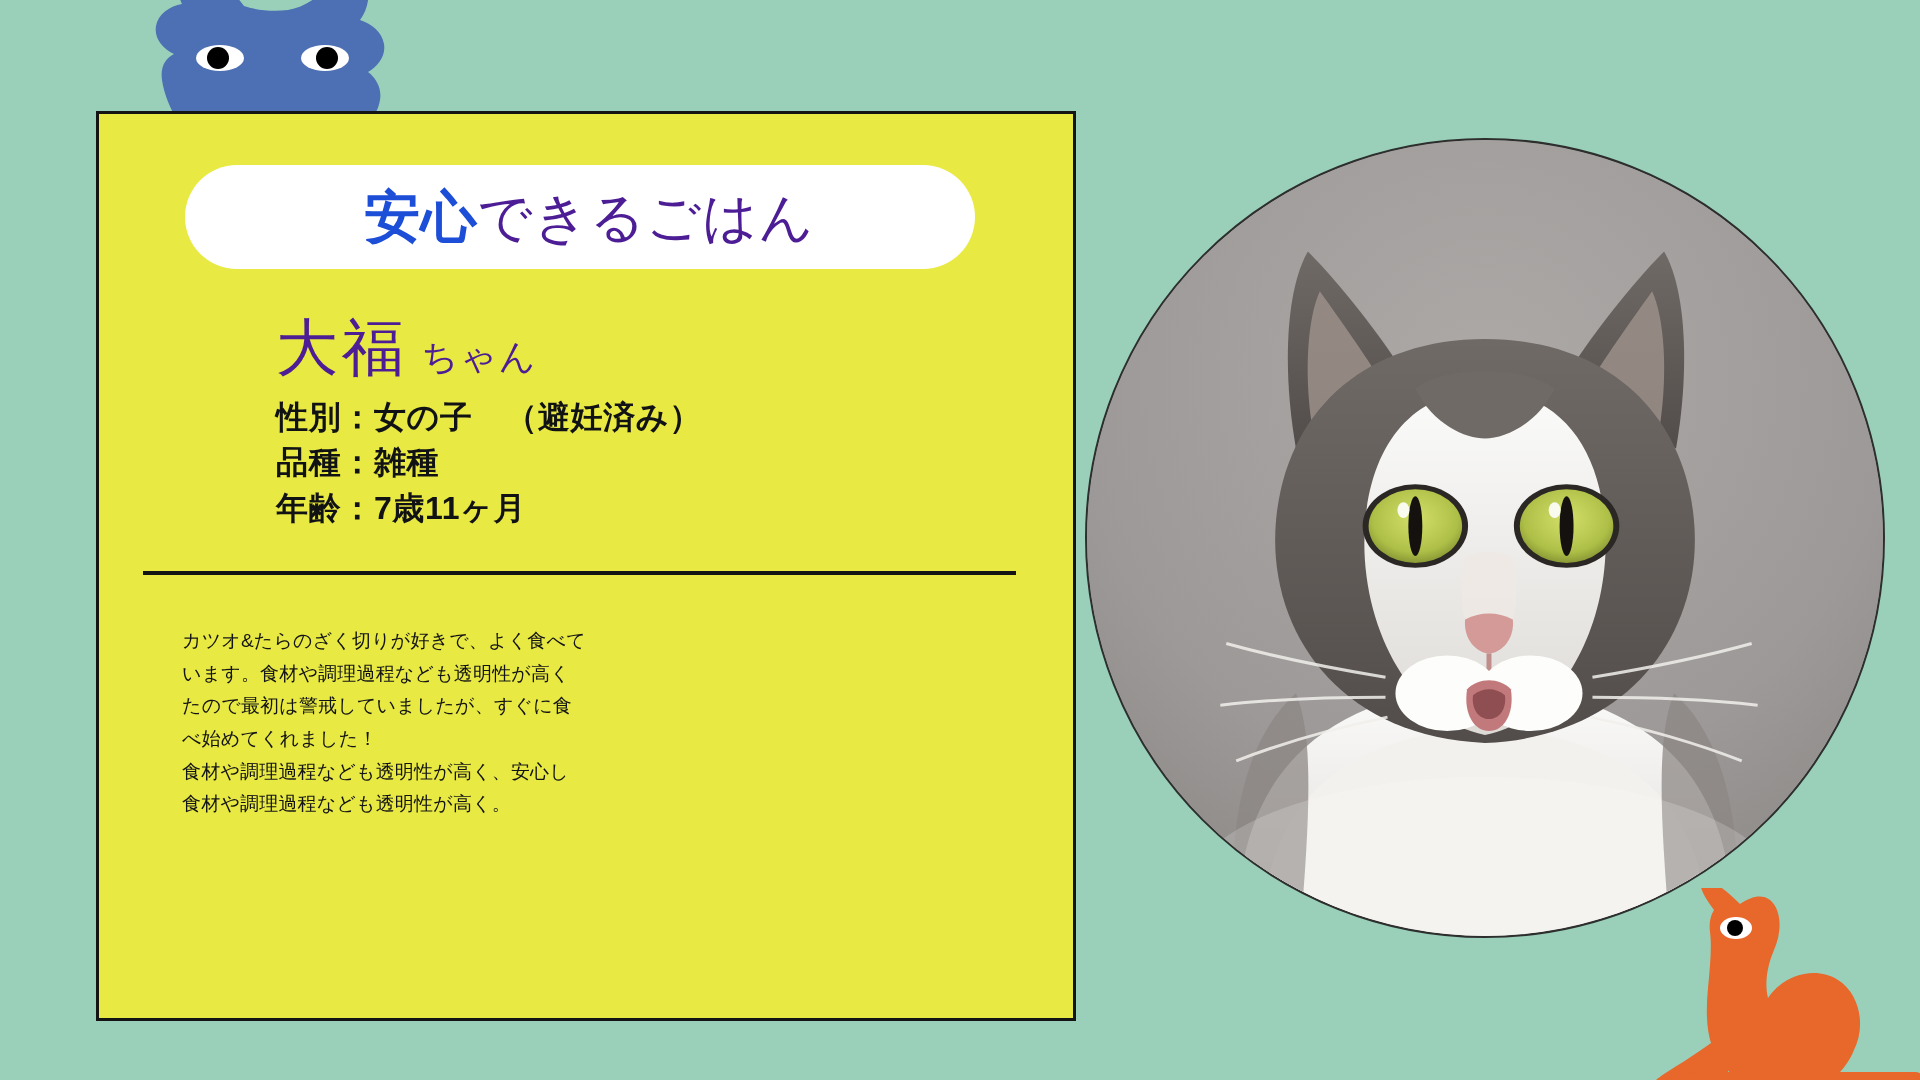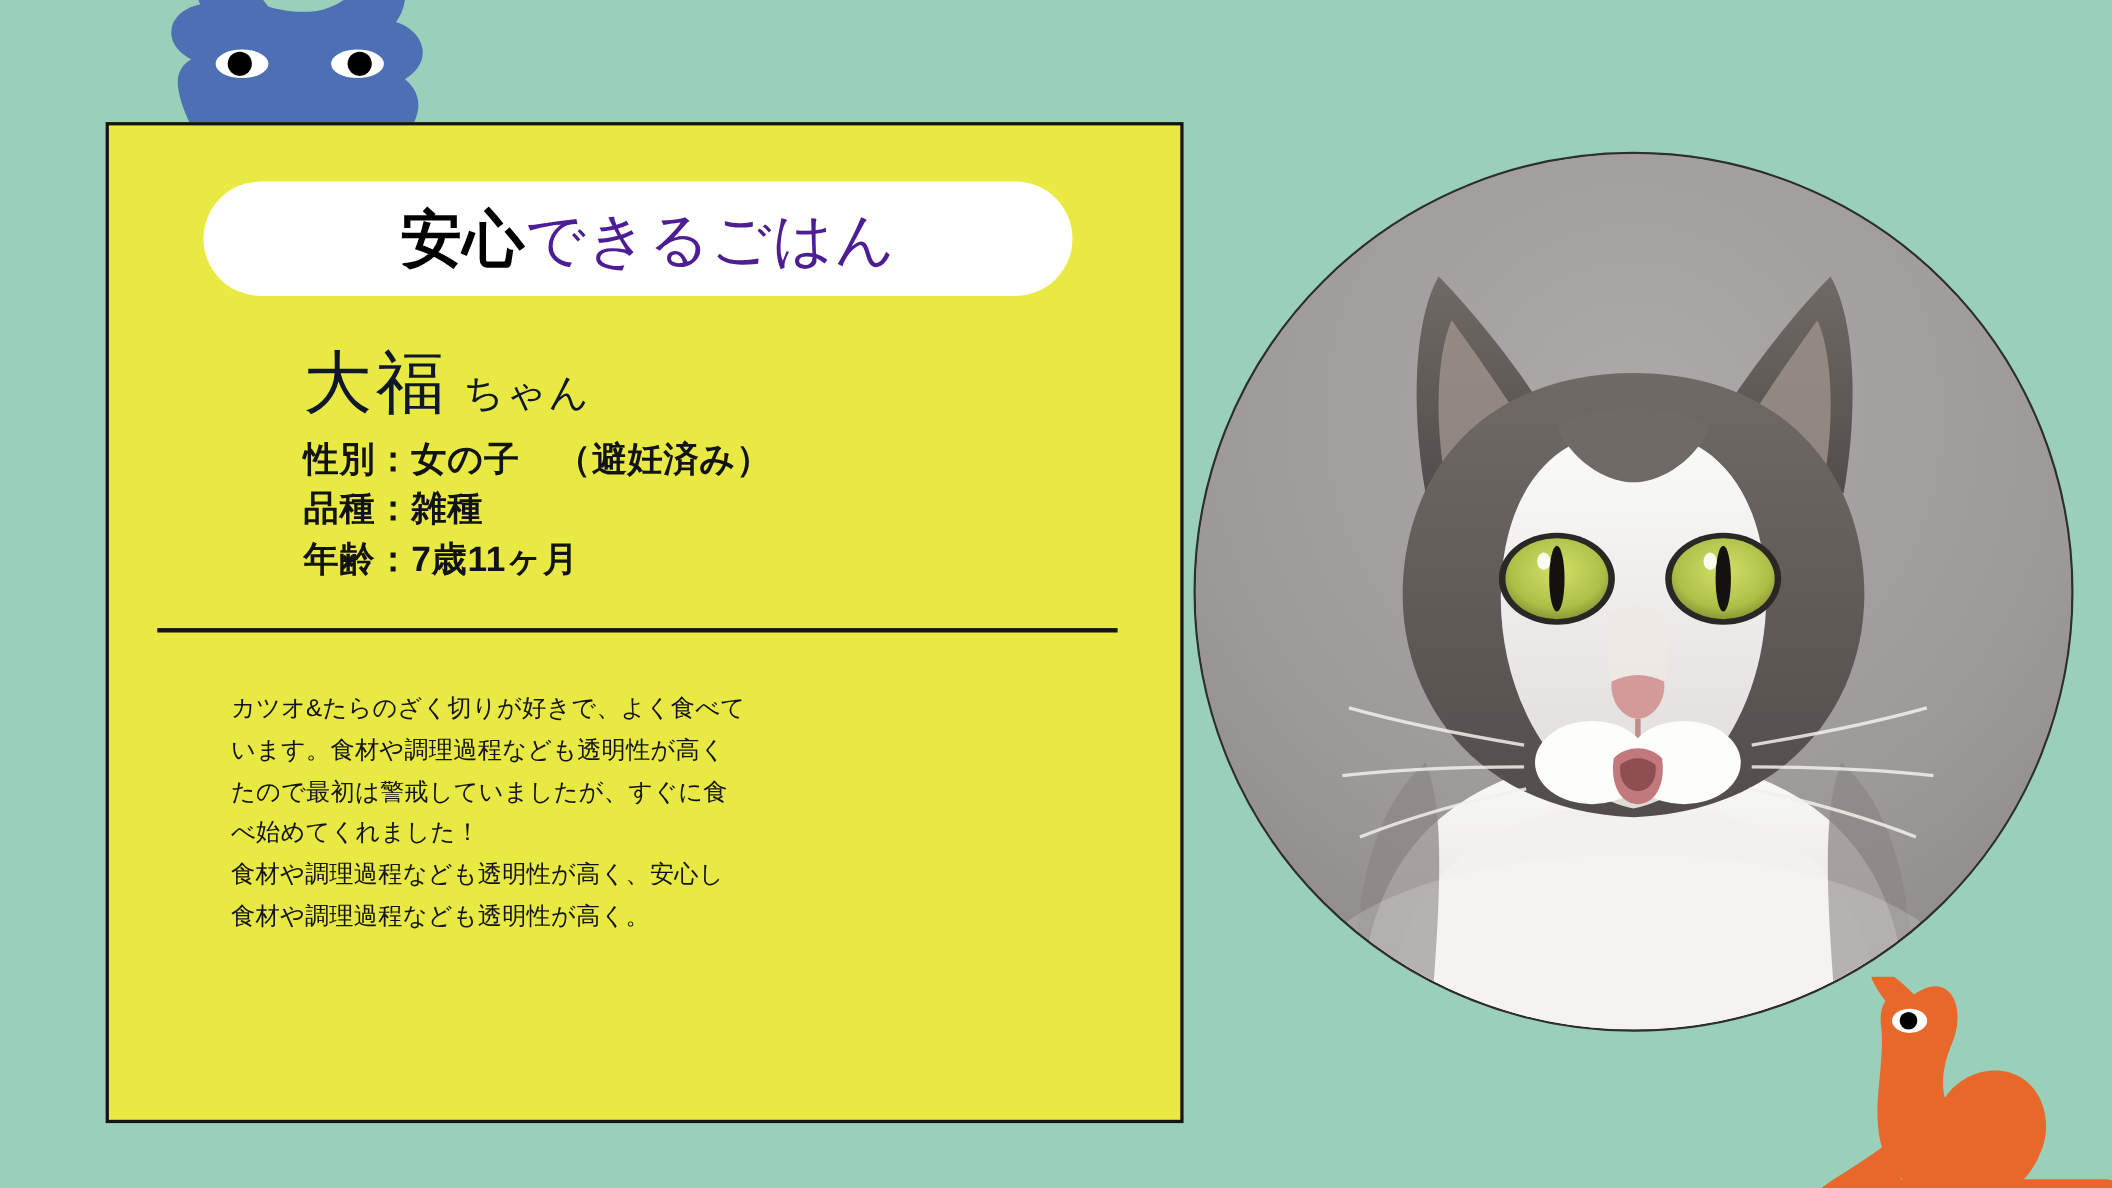--- a/index.html
+++ b/index.html
@@ -62,40 +62,40 @@
   .title-text {
     font-size: 50px;
     line-height: 1;
     letter-spacing: 0.02em;
     white-space: nowrap;
     font-weight: 500;
     display: flex;
     align-items: baseline;
   }
   .title-accent {
-    color: #000000;
+    color: #1d4ed8;
     font-weight: 800;
     font-size: 56px;
     letter-spacing: 0.01em;
     margin-left: 19px;
   }
   .title-rest {
     color: #4c1d95;
     font-weight: 500;
     font-size: 54px;
     text-align: center;
   }
 
   
   .pet-name {
     position: absolute;
     left: 276px;
     top: 306px;
     z-index: 5;
-    color: #0f172a;
+    color: #4c1d95;
     white-space: nowrap;
     display: flex;
     align-items: baseline;
   }
   .pet-name .given {
     font-size: 62px;
     font-weight: 500;
     letter-spacing: 0.06em;
   }
   .pet-name .suffix {
@@ -131,24 +131,23 @@
   }
 
   
   .body-copy {
     position: absolute;
     left: 182px;
     top: 625px;
     width: 800px;
     z-index: 5;
     color: #121315;
-    font-size: 22px;
+    font-size: 19px;
     line-height: 1.72;
     letter-spacing: 0.01em;
-    margin-left: 28px;
   }
   .body-copy .line { display: block; white-space: nowrap; }
 
   
   .photo-circle {
     position: absolute;
     left: 1085px;
     top: 138px;
     width: 800px;
     height: 800px;

